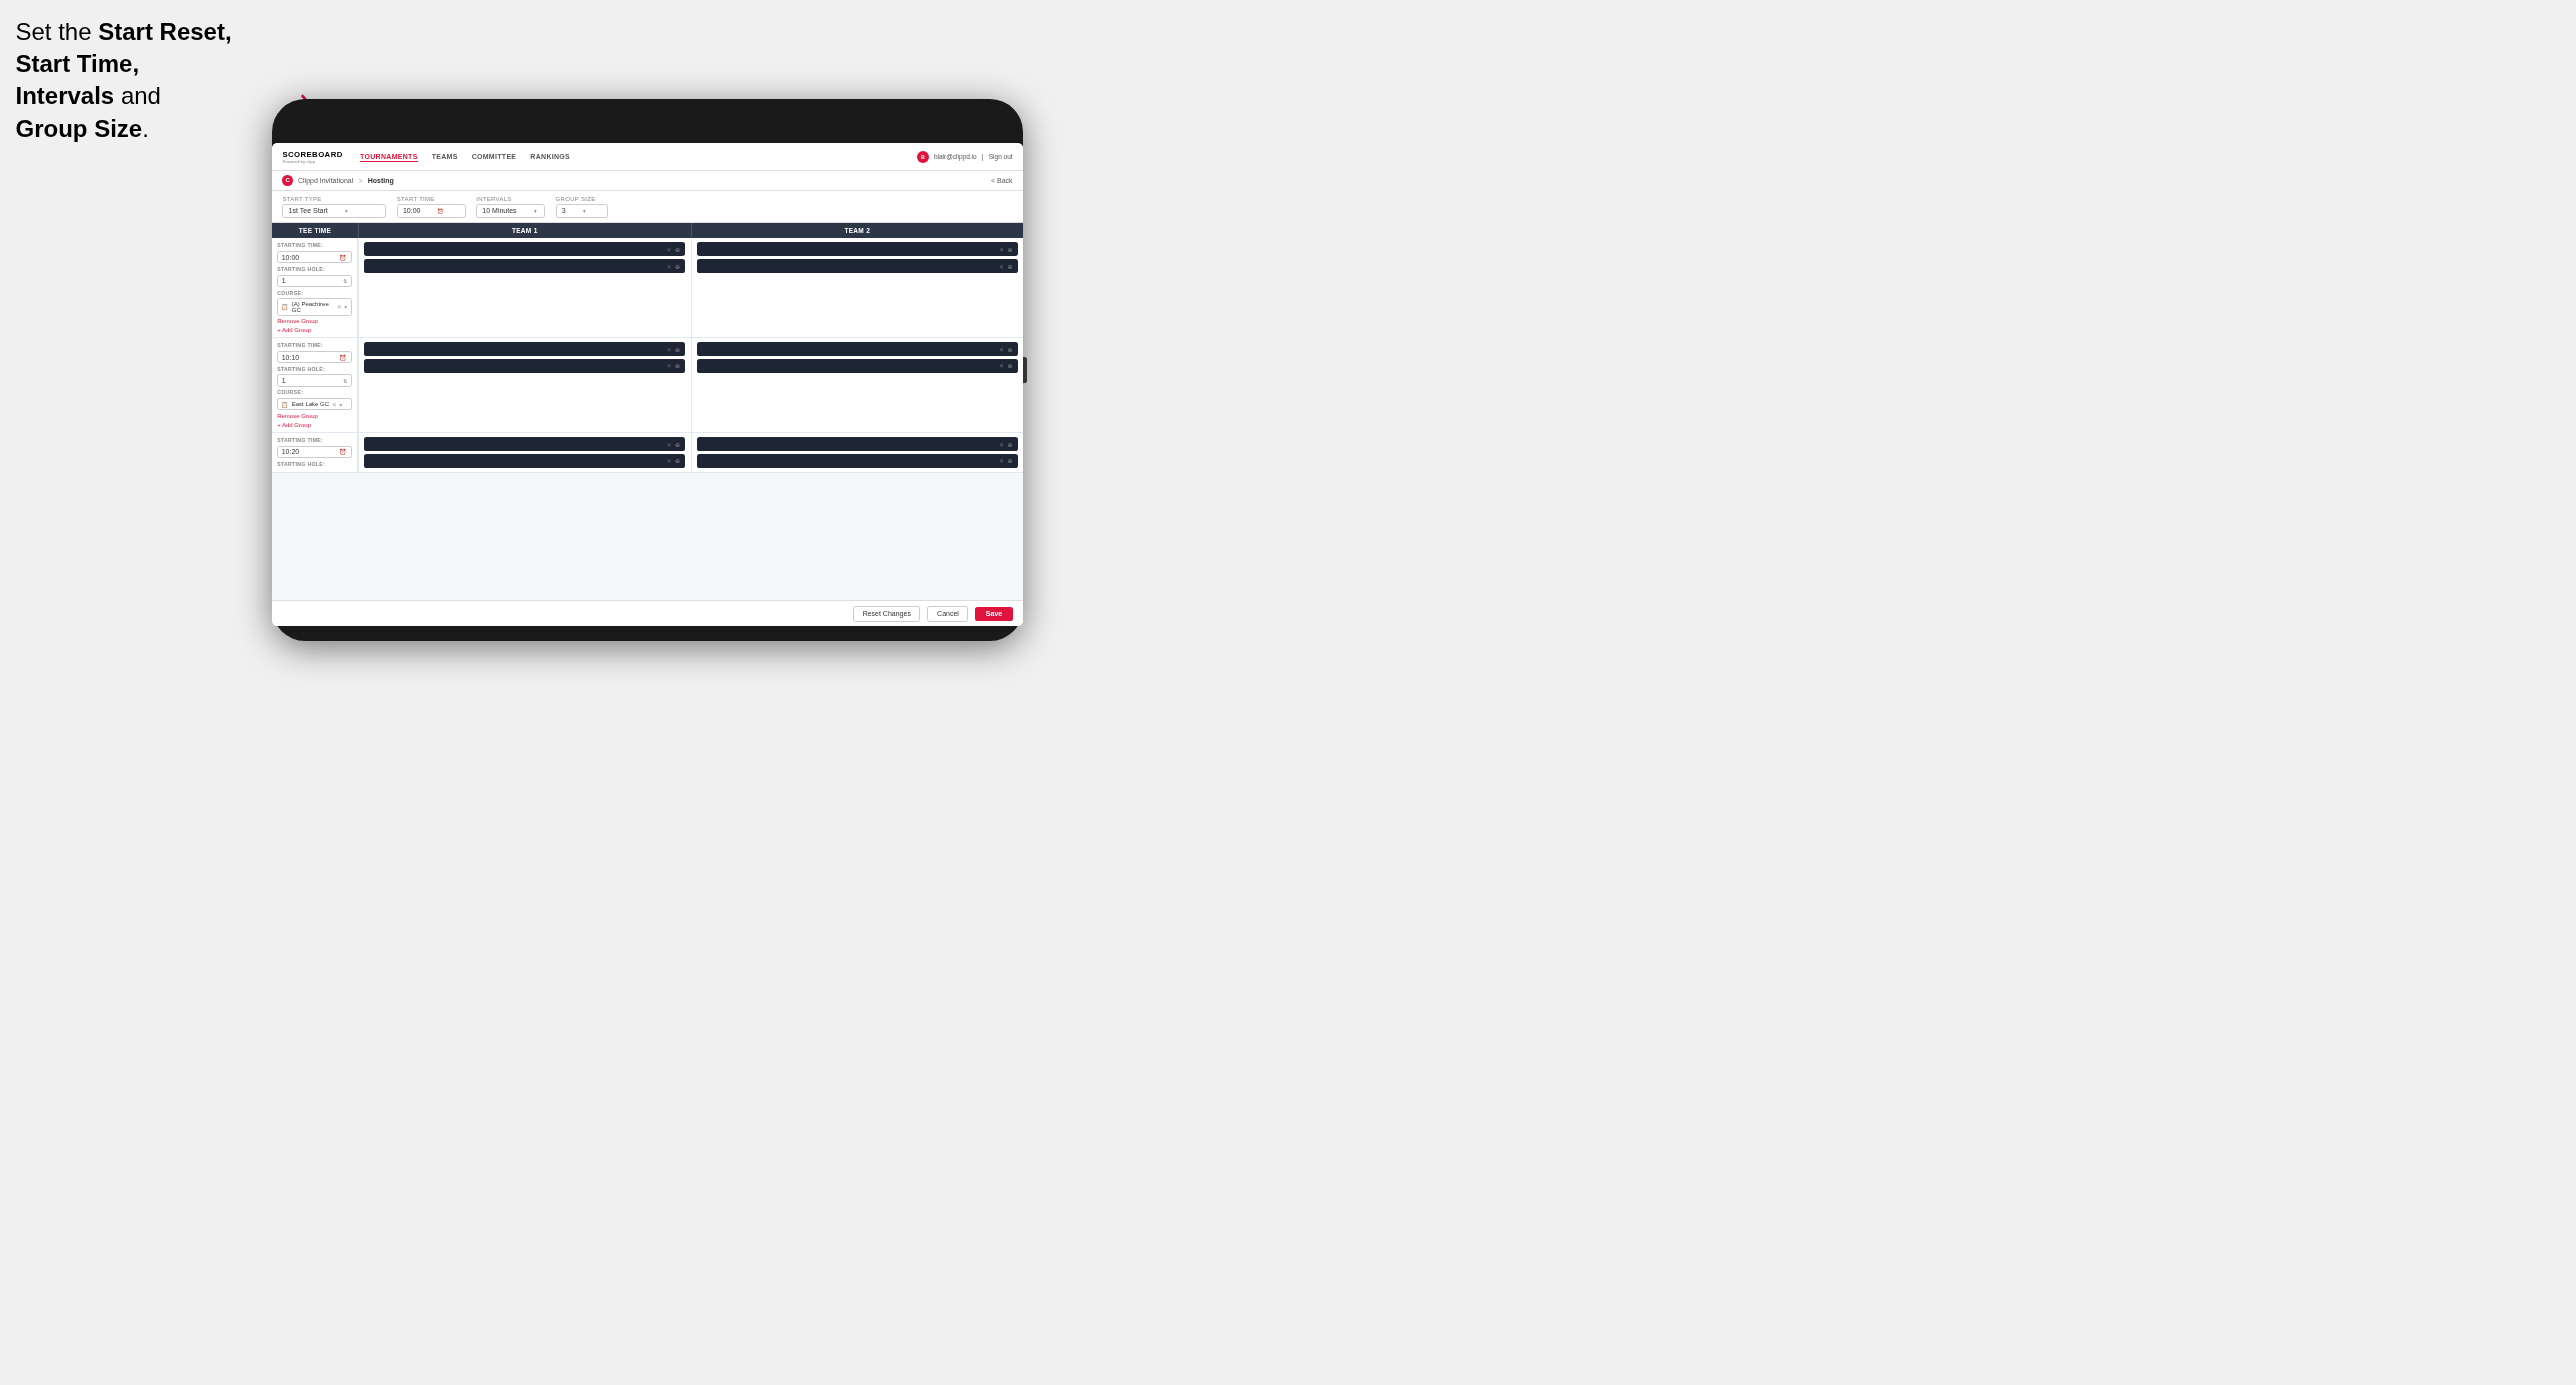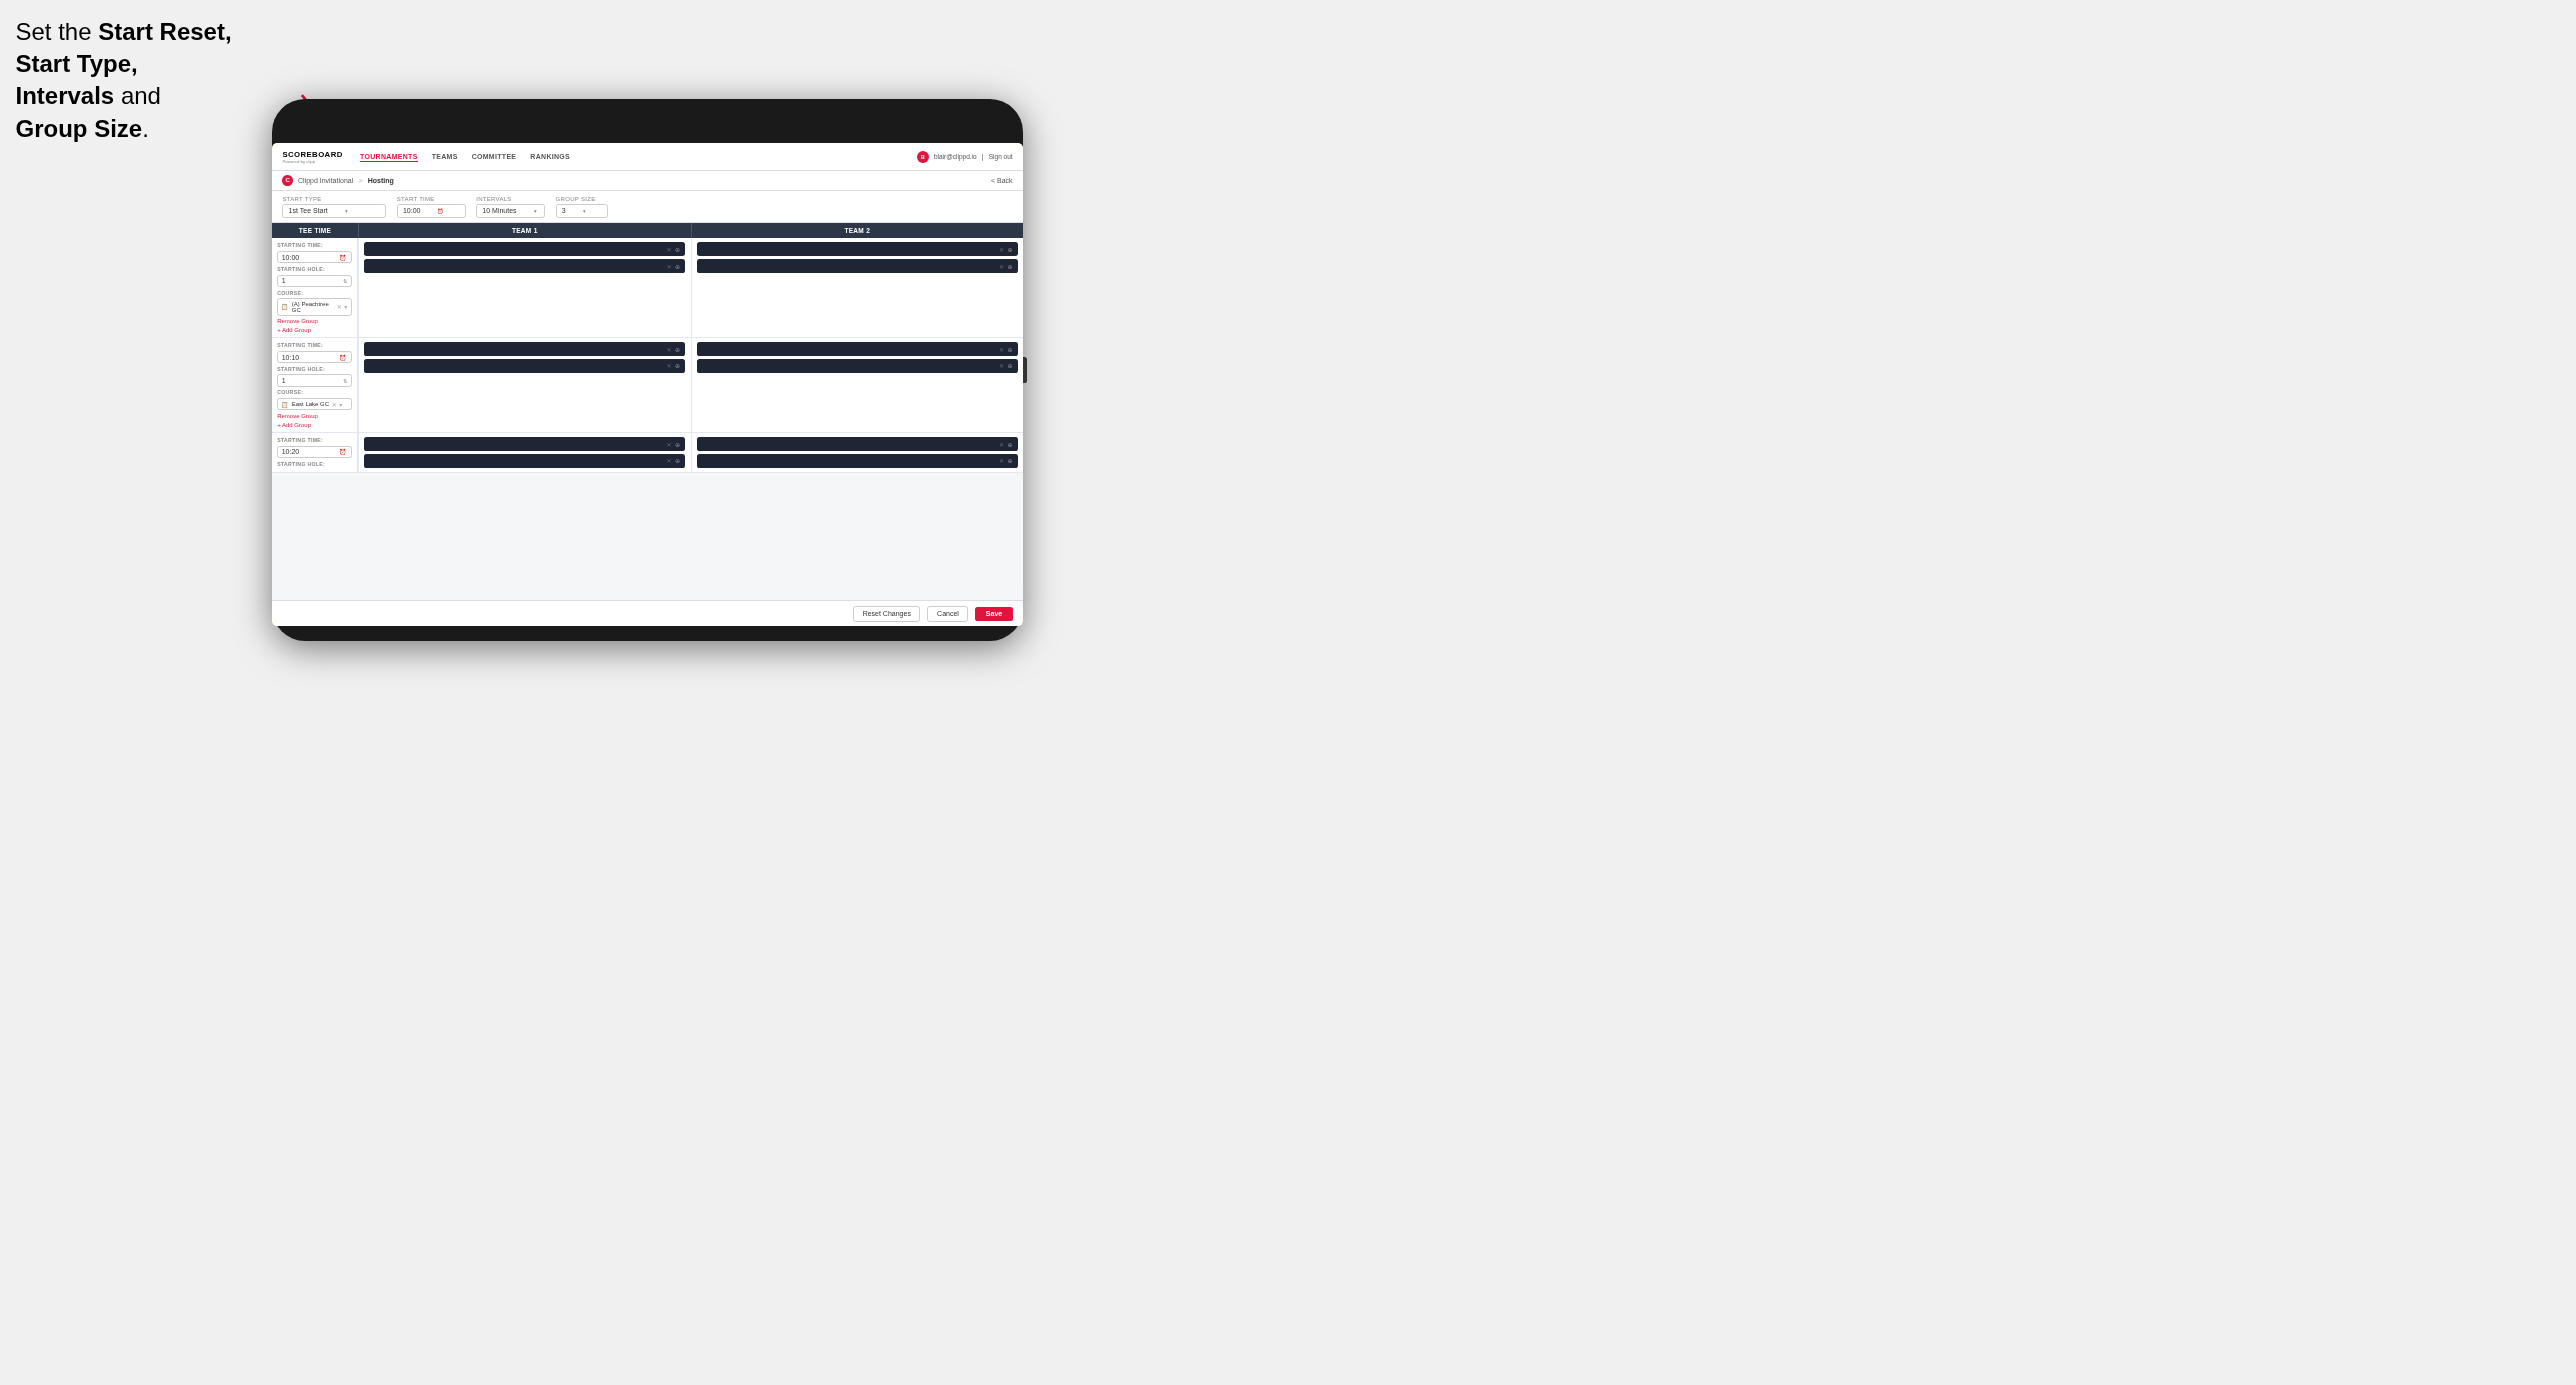--- a/index.html
+++ b/index.html
@@ -383,21 +383,21 @@
       height: 26px;
       background: #333;
       border-radius: 0 2.6px 2.6px 0;
     }
   </style>
 </head>
 <body>
 
 <div class="instruction-area">
   <span>Set the </span><span class="bold">Start Reset,</span><br>
-  <span class="bold">Start Type,</span><br>
+  <span class="bold">Start Time,</span><br>
   <span class="bold">Intervals</span><span> and</span><br>
   <span class="bold">Group Size</span><span>.</span>
 </div>
 
 <svg class="arrow-svg" viewBox="0 0 220 200">
   <defs>
     <marker id="arrowhead" markerWidth="8" markerHeight="6" refX="4" refY="3" orient="auto">
       <polygon points="0 0, 8 3, 0 6" fill="#e0143c"></polygon>
     </marker>
   </defs>

